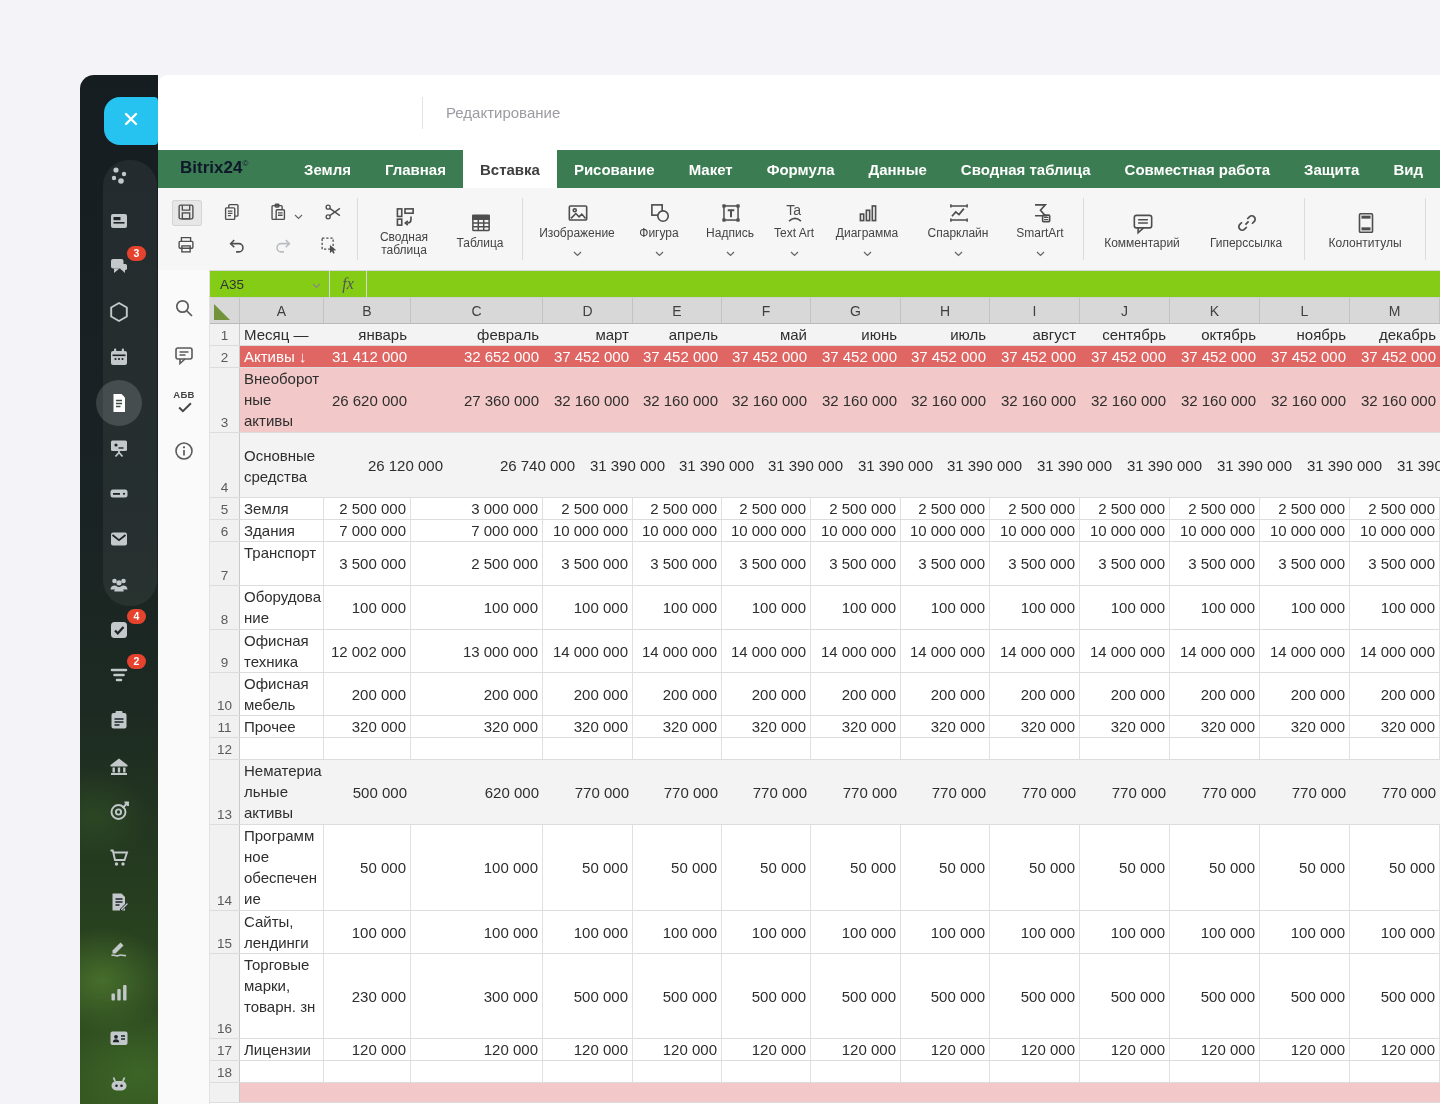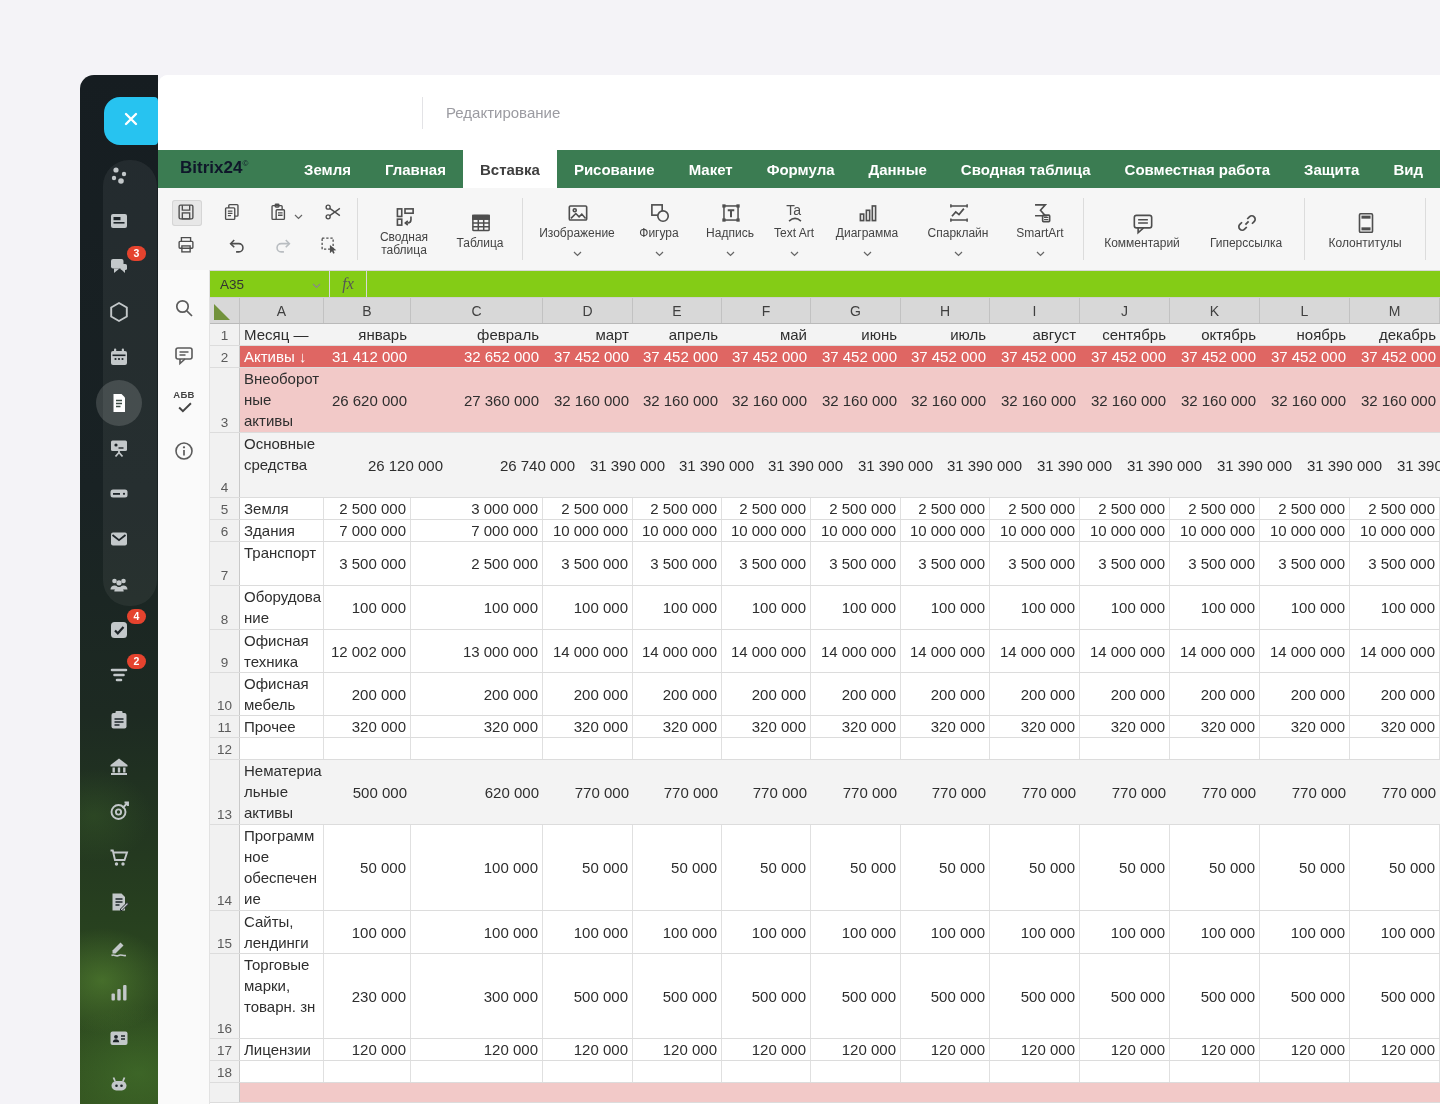--- a/index.html
+++ b/index.html
@@ -602,21 +602,21 @@
             <div class="g-cell" style="width: 90px; flex: 0 0 90px;">32 160 000</div>
             <div class="g-cell" style="width: 89px; flex: 0 0 89px;">32 160 000</div>
             <div class="g-cell" style="width: 90px; flex: 0 0 90px;">32 160 000</div>
             <div class="g-cell" style="width: 90px; flex: 0 0 90px;">32 160 000</div>
             <div class="g-cell" style="width: 90px; flex: 0 0 90px;">32 160 000</div>
             <div class="g-cell" style="width: 90px; flex: 0 0 90px;">32 160 000</div>
             <div class="g-cell" style="width: 90px; flex: 0 0 90px;">32 160 000</div>
           </div>
           <div class="g-row row-gray" style="height: 65px;">
             <div class="g-num">4</div>
-            <div class="g-cell g-label" style="width: 84px; flex: 0 0 84px;">Основные средства</div>
+            <div class="g-cell g-label" style="width: 84px; flex: 0 0 84px; margin-top: 12px;">Основные средства</div>
             <div class="g-cell" style="width: 87px; flex: 0 0 87px; margin-left: 36px;">26 120 000</div>
             <div class="g-cell" style="width: 132px; flex: 0 0 132px;">26 740 000</div>
             <div class="g-cell" style="width: 90px; flex: 0 0 90px;">31 390 000</div>
             <div class="g-cell" style="width: 89px; flex: 0 0 89px;">31 390 000</div>
             <div class="g-cell" style="width: 89px; flex: 0 0 89px;">31 390 000</div>
             <div class="g-cell" style="width: 90px; flex: 0 0 90px;">31 390 000</div>
             <div class="g-cell" style="width: 89px; flex: 0 0 89px;">31 390 000</div>
             <div class="g-cell" style="width: 90px; flex: 0 0 90px;">31 390 000</div>
             <div class="g-cell" style="width: 90px; flex: 0 0 90px;">31 390 000</div>
             <div class="g-cell" style="width: 90px; flex: 0 0 90px;">31 390 000</div>

